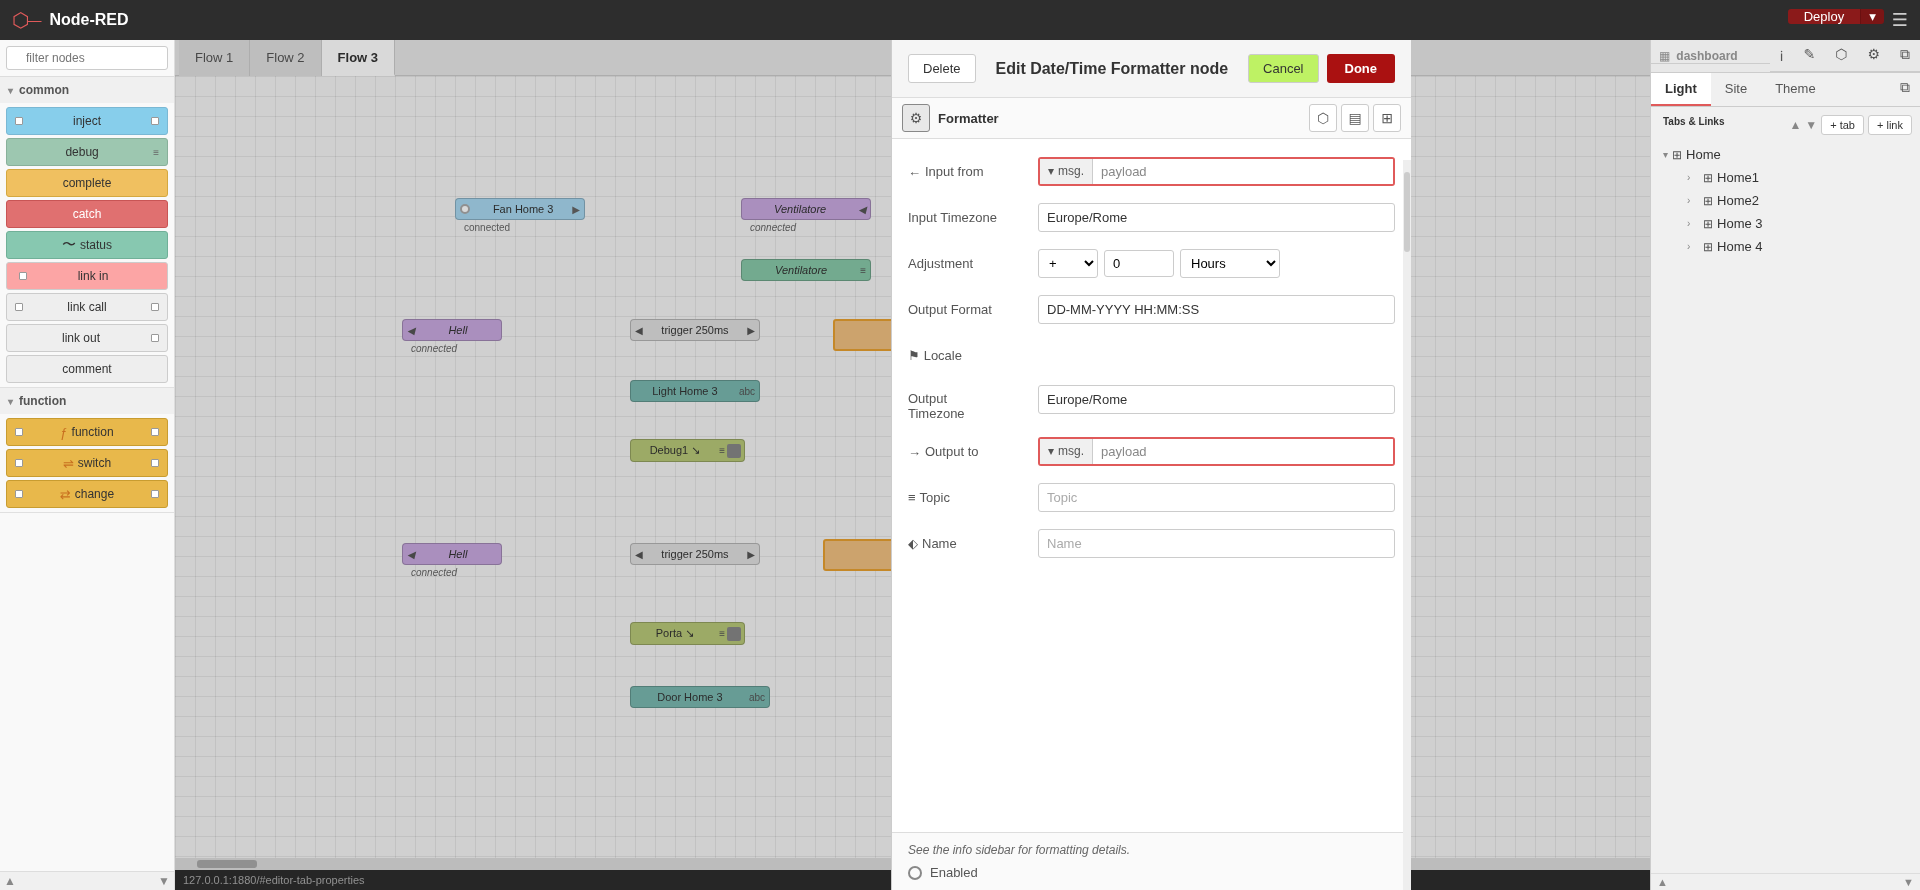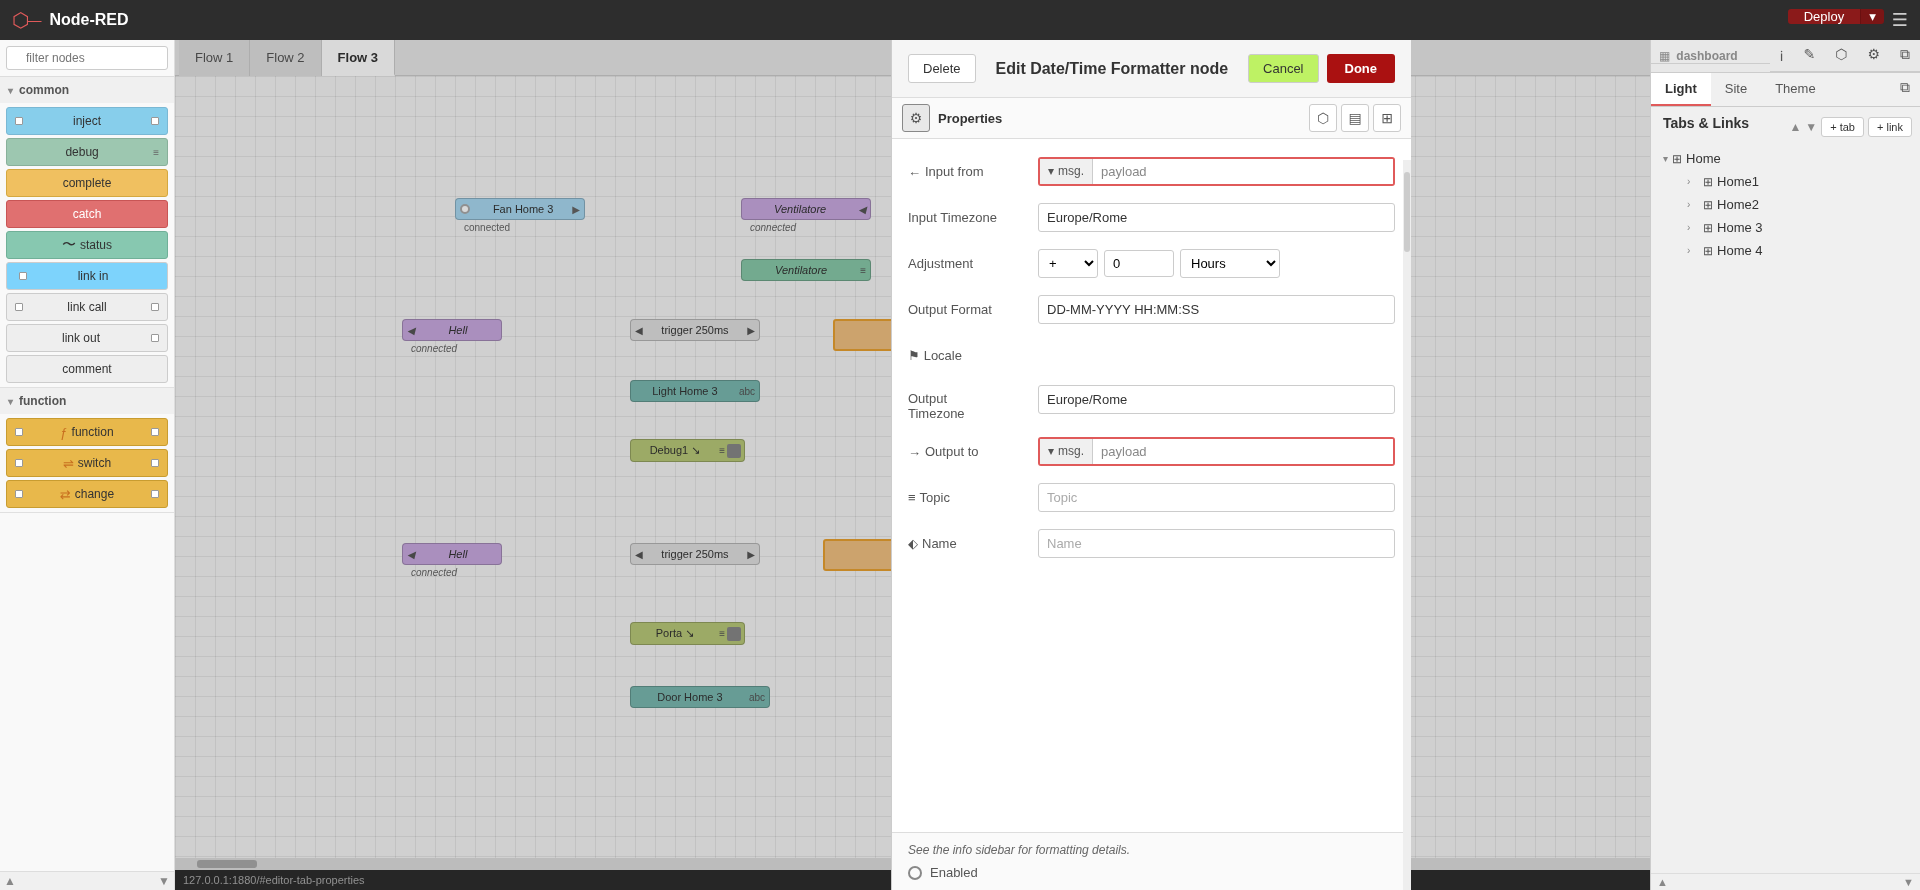--- a/index.html
+++ b/index.html
@@ -44,21 +44,21 @@
     .palette-node {
       display: flex; align-items: center; justify-content: space-between;
       border-radius: 3px; height: 28px; padding: 0 8px;
       font-size: 12px; color: #333; cursor: pointer; position: relative;
     }
     .node-inject { background: #87ceeb; border: 1px solid #7ab8d4; }
     .node-debug { background: #9dc7b0; border: 1px solid #88b09a; }
     .node-complete { background: #f0c060; border: 1px solid #d4a840; }
     .node-catch { background: #e07070; border: 1px solid #c85555; color: #fff; }
     .node-status { background: #87c8b0; border: 1px solid #70b098; }
-    .node-link-in { background: #7dd3fc; border: 1px solid #ccc; }
+    .node-link-in { background: #fca5a5; border: 1px solid #ccc; }
     .node-link-call { background: #eee; border: 1px solid #ccc; }
     .node-link-out { background: #eee; border: 1px solid #ccc; }
     .node-comment { background: #eee; border: 1px solid #ccc; }
     .node-function { background: #e8b84b; border: 1px solid #c89c30; }
     .node-switch { background: #e8b84b; border: 1px solid #c89c30; }
     .node-change { background: #e8b84b; border: 1px solid #c89c30; }
     .node-port-left { width: 8px; height: 8px; background: #fff; border: 1px solid #999; border-radius: 1px; margin-right: 4px; }
     .node-port-right { width: 8px; height: 8px; background: #fff; border: 1px solid #999; border-radius: 1px; margin-left: 4px; }
     .node-inner { display: flex; align-items: center; flex: 1; justify-content: center; }
     .node-lines-icon { font-size: 10px; color: #666; margin-left: 4px; }
@@ -212,21 +212,21 @@
     }
     .r-tab {
       padding: 8px 14px; font-size: 13px; cursor: pointer;
       color: #555; border-bottom: 2px solid transparent;
     }
     .r-tab.active { background: #fff; border-bottom: 2px solid #e05a5a; color: #333; font-weight: 600; }
     .r-tab-icon { padding: 6px 10px; cursor: pointer; color: #555; font-size: 14px; }
     .r-tab-action { padding: 6px 10px; cursor: pointer; color: #555; font-size: 14px; }
 
     .right-panel-body { flex: 1; overflow-y: auto; padding: 8px; }
-    .rp-section-title { font-size: 14px; font-weight: 600; color: #333; margin-bottom: 8px; padding-left: 4px; }
+    .rp-section-title { font-size: 10px; font-weight: 600; color: #333; margin-bottom: 8px; padding-left: 4px; }
     .rp-btn { font-size: 11px; border: 1px solid #ccc; background: #fff; border-radius: 3px; padding: 3px 8px; cursor: pointer; color: #333; }
 
     .tabs-tree { font-size: 13px; }
     .tree-item { display: flex; align-items: center; gap: 4px; padding: 4px 4px; cursor: pointer; }
     .tree-arrow { font-size: 10px; color: #888; width: 12px; }
     .tree-icon { font-size: 12px; color: #555; }
     .tree-label { font-size: 13px; color: #333; }
     .tree-child { margin-left: 24px; }
     .tree-group-arrow { font-size: 10px; color: #888; }
   </style>
@@ -478,21 +478,21 @@
           <div class="modal-header-btns">
             <button class="btn-cancel">Cancel</button>
             <button class="btn-done">Done</button>
           </div>
         </div>
 
         <div class="modal-tabs-row">
           <div class="modal-tab-icon active">
             <span>⚙</span>
           </div>
-          <span class="properties-label">Properties</span>
+          <span class="properties-label">Formatter</span>
           <div class="modal-tab-icon">
             <span>⬡</span>
           </div>
           <div class="modal-tab-icon">
             <span>▤</span>
           </div>
           <div class="modal-tab-icon">
             <span>⊞</span>
           </div>
         </div>

